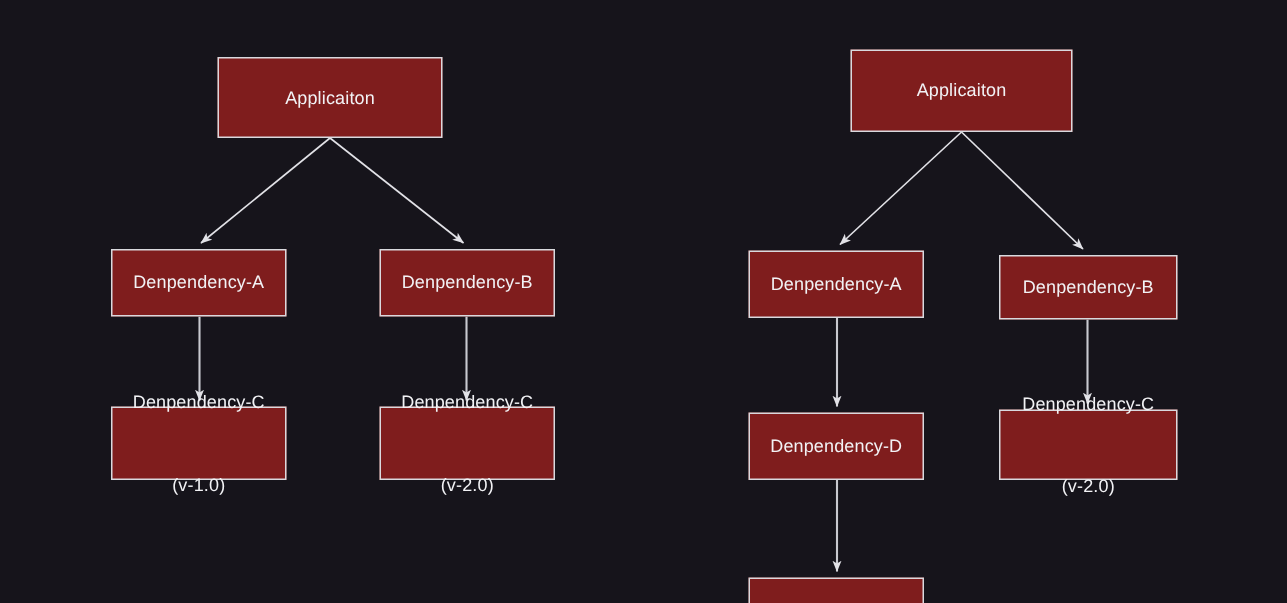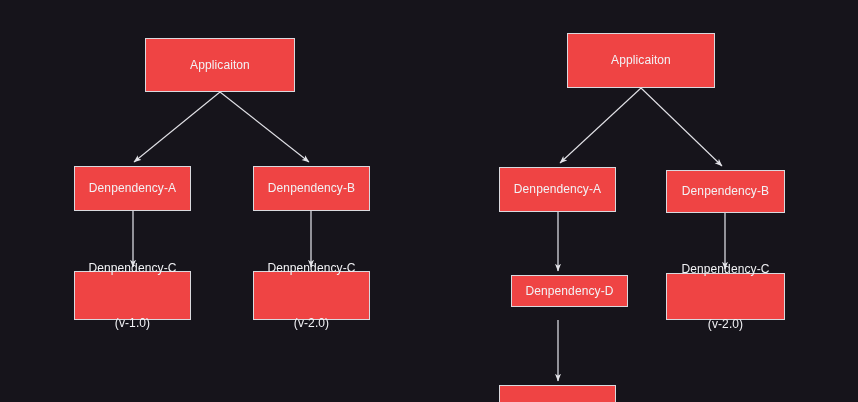--- a/index.html
+++ b/index.html
@@ -25,21 +25,21 @@
     left: 0;
     top: 0;
     width: 858px;
     height: 402px;
     pointer-events: none;
   }
   .node {
     position: absolute;
     box-sizing: border-box;
     border: 1px solid #d9d9de;
-    background: #ef4444;
+    background: #7f1d1d;
     color: #f2f2f5;
     display: flex;
     flex-direction: column;
     align-items: center;
     justify-content: center;
     text-align: center;
     font-size: 12px;
     line-height: 15px;
     letter-spacing: 0.1px;
     white-space: nowrap;
@@ -106,21 +106,21 @@
   <div class="node single" style="left:499px; top:167px; width:117px; height:45px;">
     <span>Denpendency-A</span>
 
   </div>
 
   <div class="node single" style="left:666px; top:170px; width:119px; height:43px;">
     <span>Denpendency-B</span>
 
   </div>
 
-  <div class="node single" style="left:499px; top:275px; width:117px; height:32px;margin-left:12px;">
+  <div class="node single" style="left:499px; top:275px; width:117px; height:45px;">
     <span>Denpendency-D</span>
 
   </div>
 
   <div class="node" style="left:666px; top:273px; width:119px; height:47px;">
     <span>Denpendency-C</span>
     <span class="line2">(v-2.0)</span>
   </div>
 
   <div class="node single" style="left:499px; top:385px; width:117px; height:45px;">

